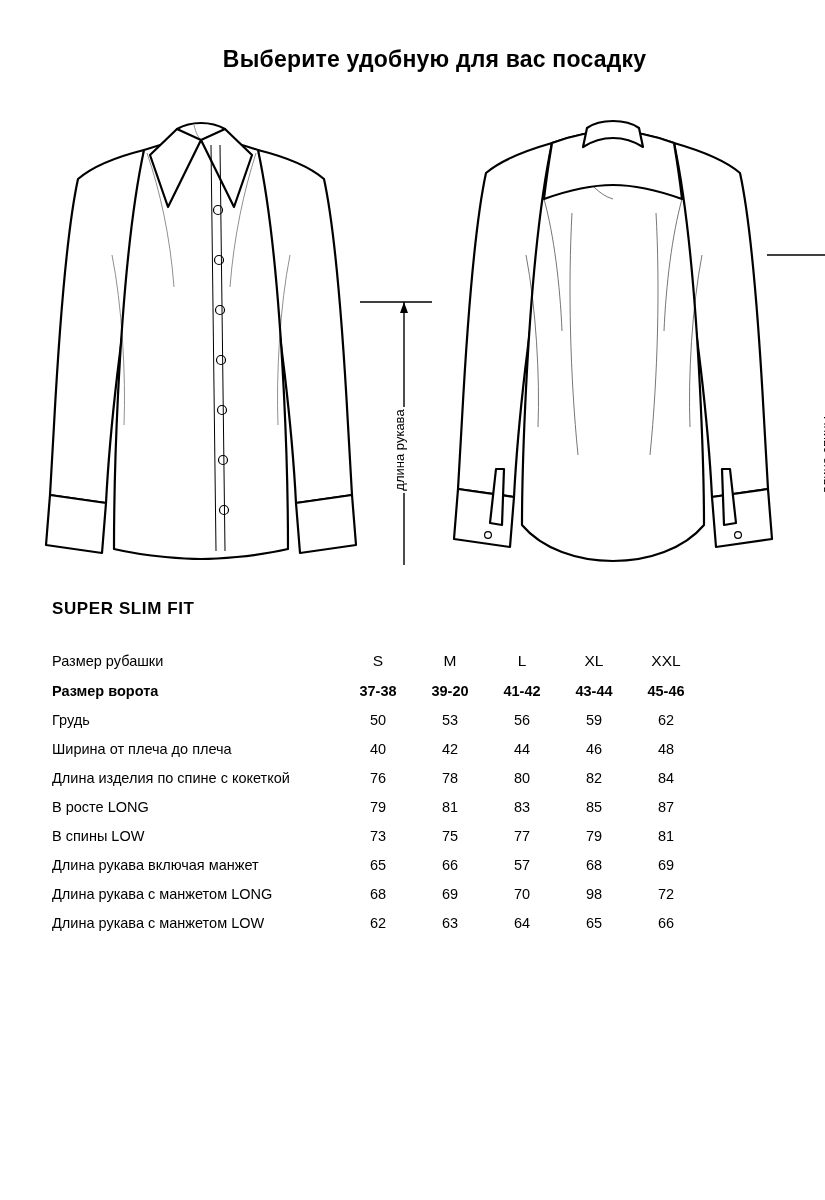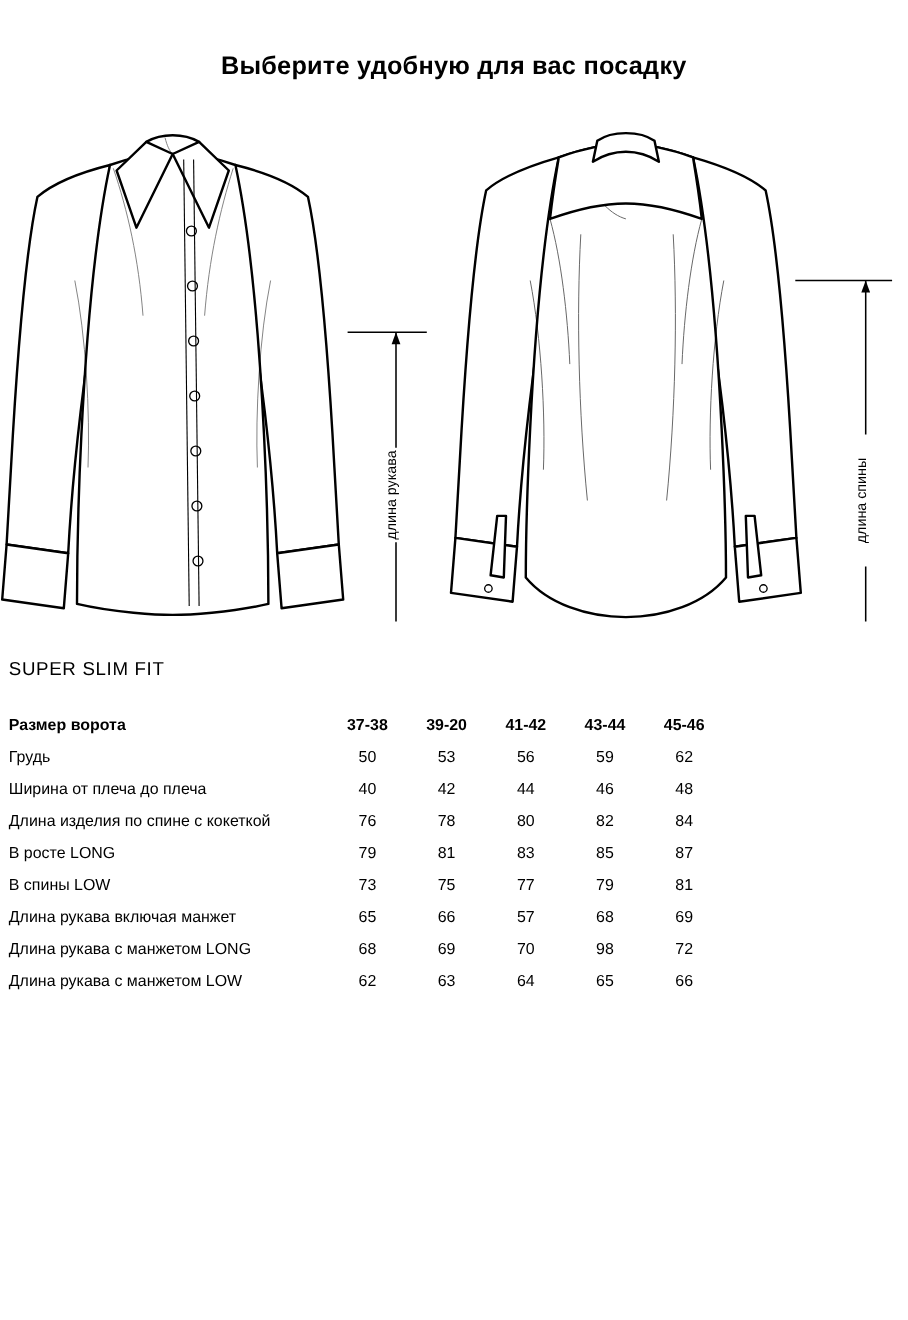--- a/index.html
+++ b/index.html
@@ -10,20 +10,21 @@
     height: 1200px;
     background: #ffffff;
     font-family: "Liberation Sans", sans-serif;
     color: #000000;
   }
   .page {
     position: relative;
     width: 825px;
     height: 1200px;
     overflow: hidden;
+    padding-left: 44px;
   }
   .title {
     text-align: center;
     font-size: 23px;
     font-weight: bold;
     letter-spacing: 0.2px;
     margin-top: 46px;
   }
   .figures {
     position: relative;
@@ -34,21 +35,21 @@
   .fig {
     position: absolute;
     top: 0;
   }
   .fig-front { left: 0; }
   .fig-back { left: 400px; }
 
   .section-head {
     margin: 34px 0 0 8px;
     font-size: 17px;
-    font-weight: normal;
+    font-weight: bold;
     letter-spacing: 0.6px;
   }
   .section-desc {
     margin: 9px 0 0 8px;
     font-size: 16.5px;
     line-height: 1.35;
     width: 795px;
   }
 
   table.size-table {
@@ -204,20 +205,28 @@
       <polygon points="72,528 68,517 76,517" fill="#000000"></polygon>
       <text class="vlabel" x="72" y="360" fill="#000000" font-family="Liberation Sans, sans-serif" font-size="13" text-anchor="middle" transform="rotate(-90 72 360)">длина спины</text>
     </svg>
 
   </div>
 
   <div class="section-head">SUPER SLIM FIT</div>
 
   <table class="size-table">
     <tbody>
+        <tr class="head">
+          <td class="label">Размер рубашки</td>
+          <td class="val">S</td>
+          <td class="val">M</td>
+          <td class="val">L</td>
+          <td class="val">XL</td>
+          <td class="val">XXL</td>
+        </tr>
         <tr class="collar">
           <td class="label">Размер ворота</td>
           <td class="val">37-38</td>
           <td class="val">39-20</td>
           <td class="val">41-42</td>
           <td class="val">43-44</td>
           <td class="val">45-46</td>
         </tr>
         <tr>
           <td class="label">Грудь</td>

